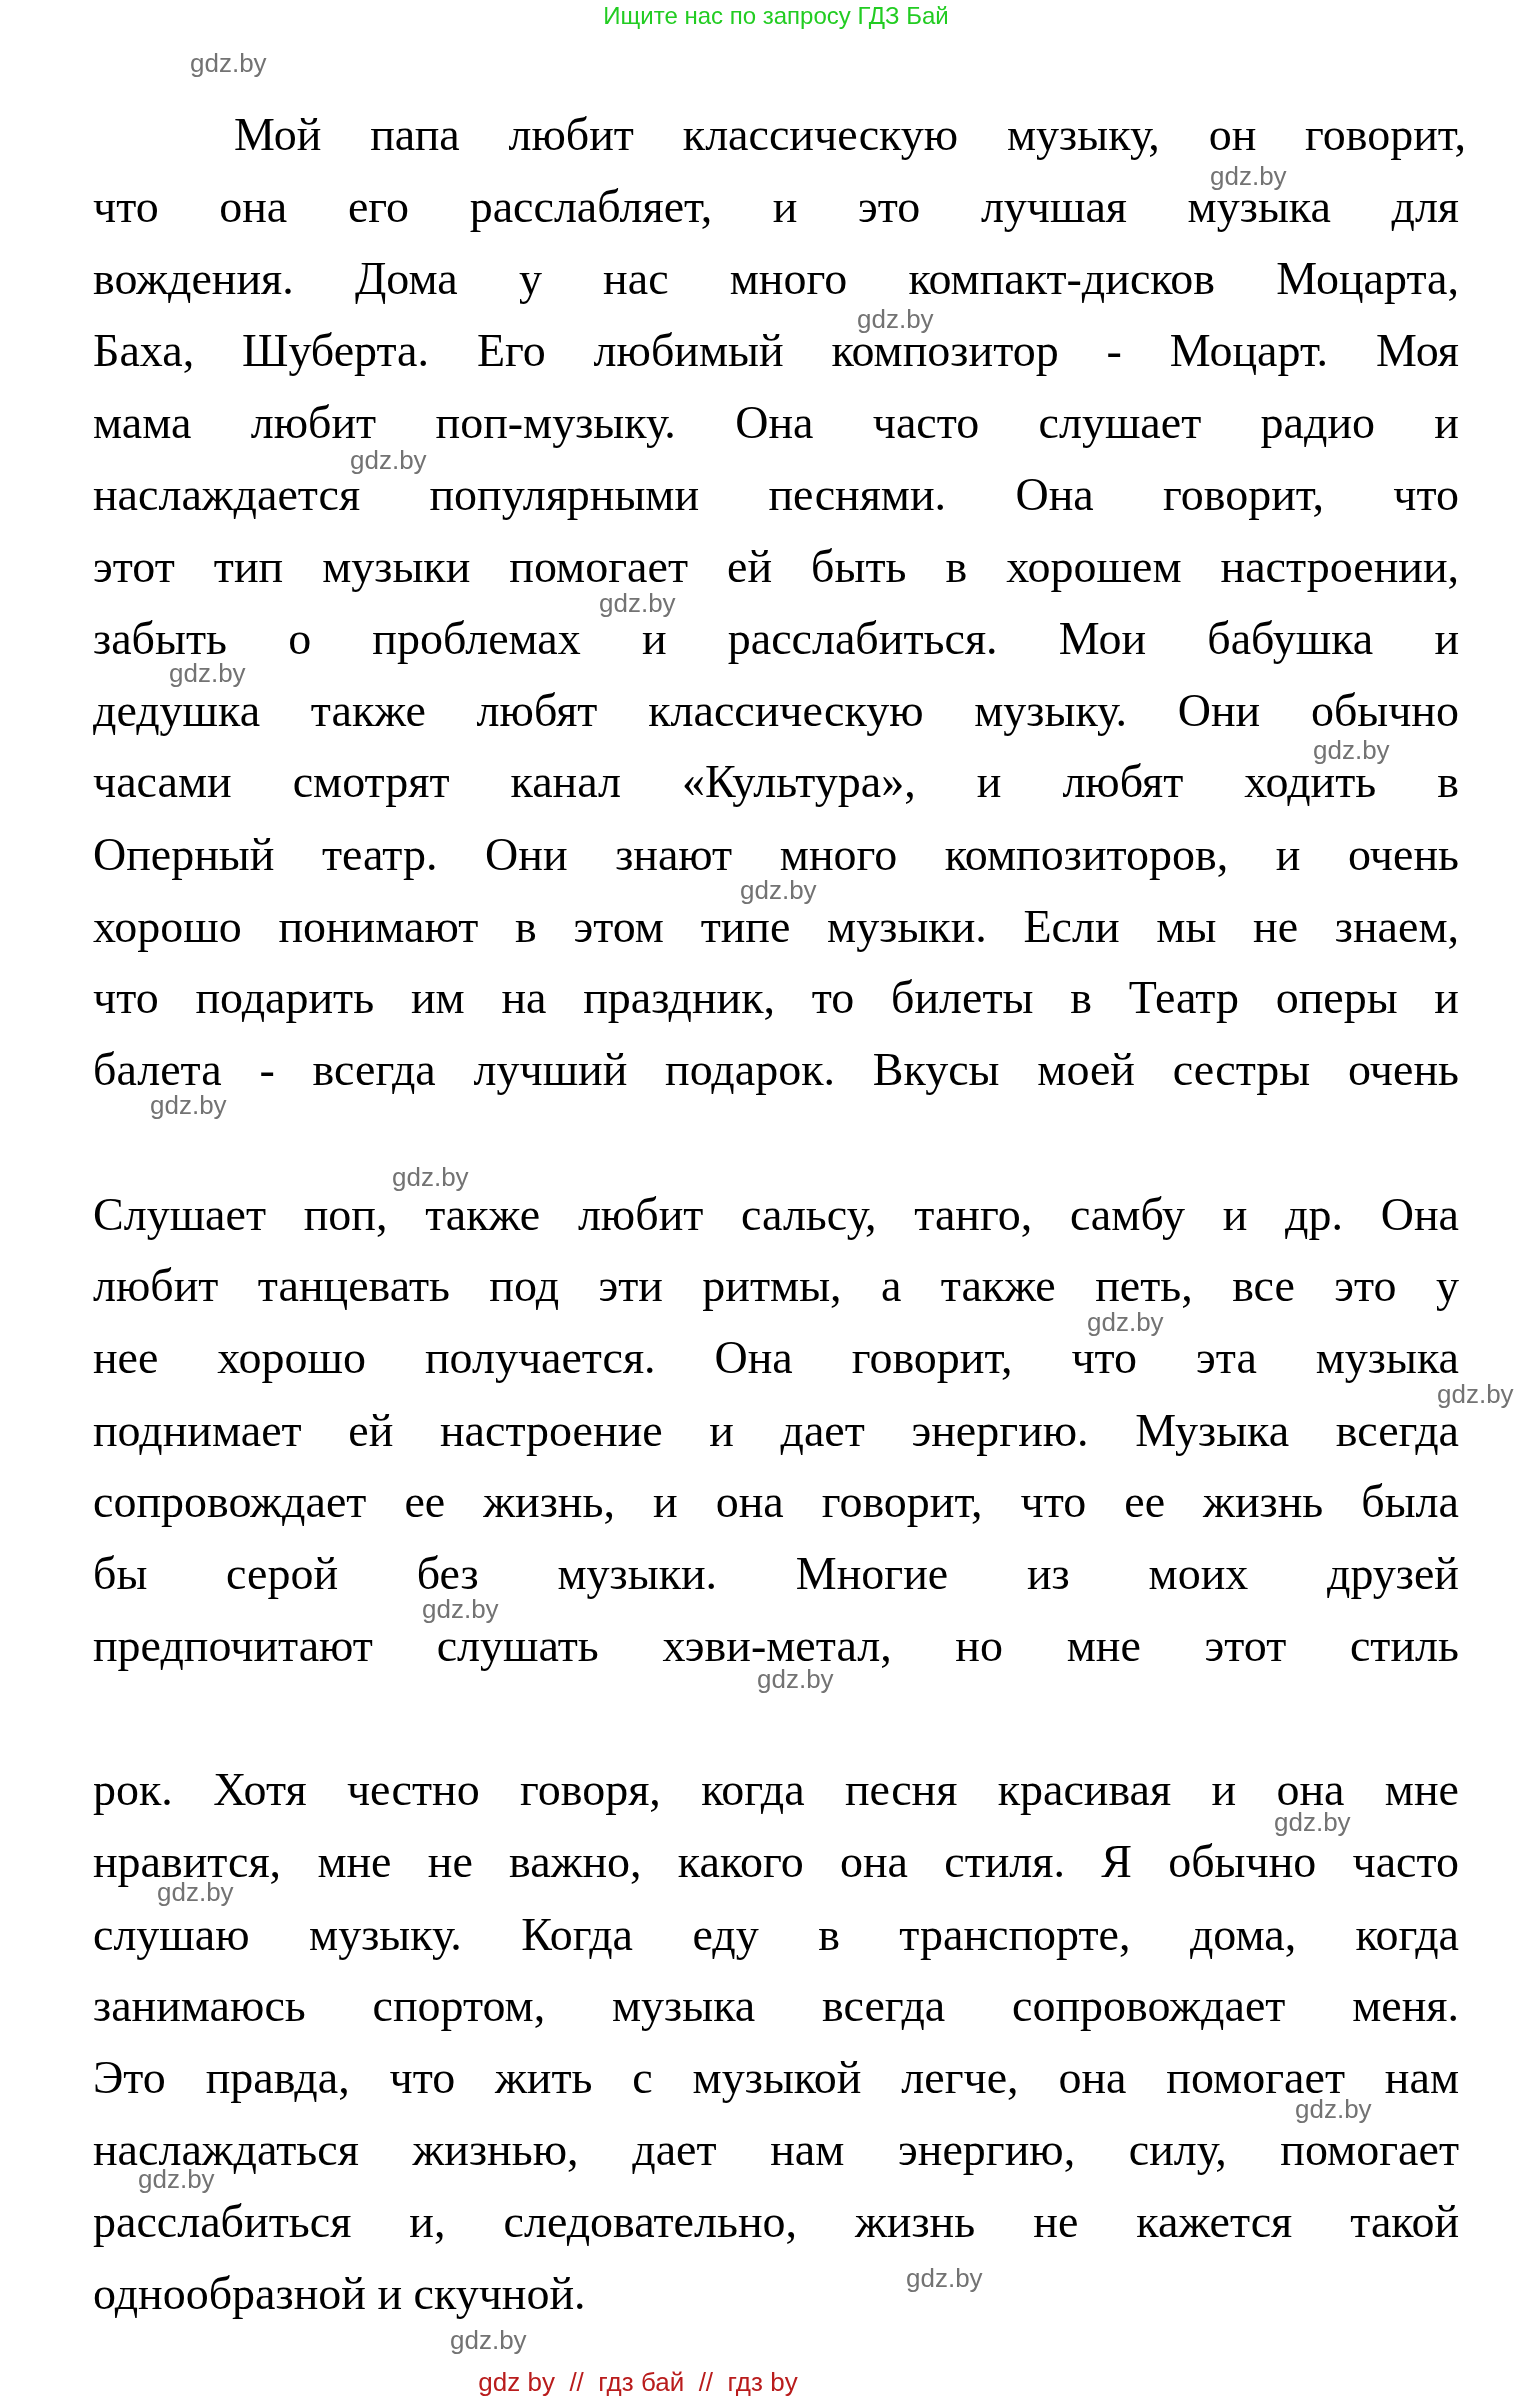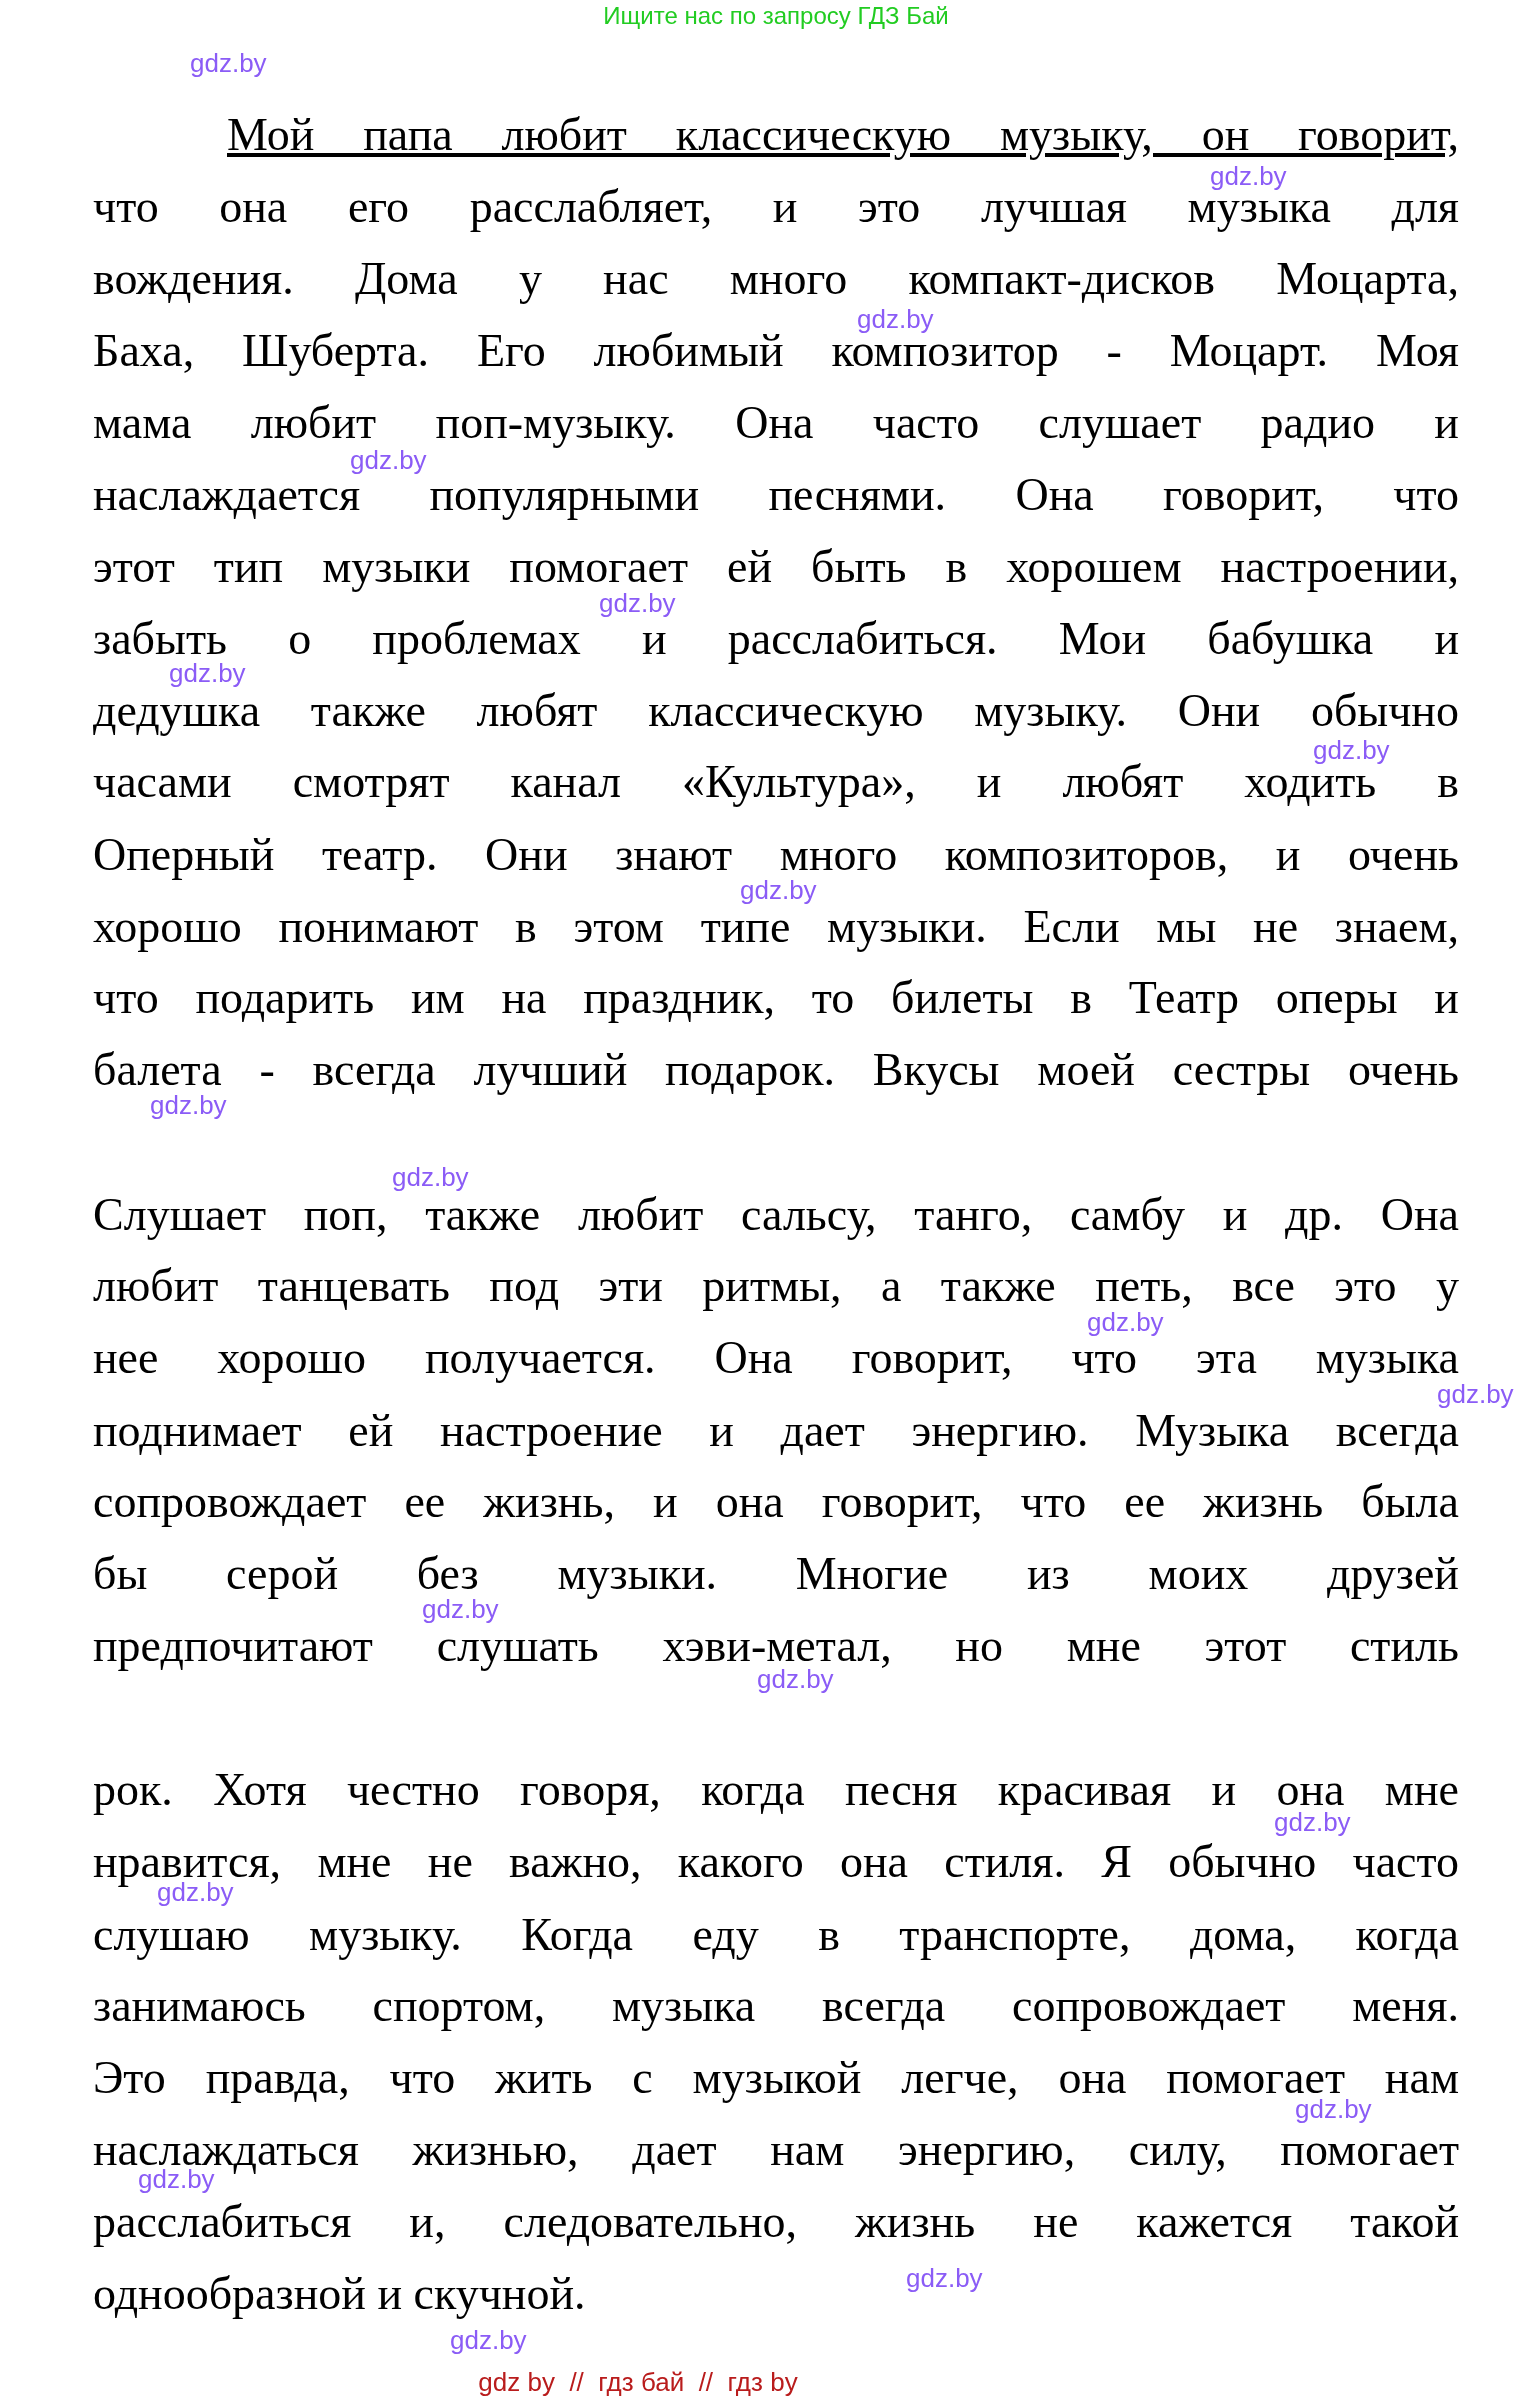--- a/index.html
+++ b/index.html
@@ -9,25 +9,25 @@
     text-align: center; font-family: "Liberation Sans", sans-serif;
     font-size: 24px; line-height: 31.5px; color: #22cc22;
   }
   .page { position: absolute; left: 0; top: 0; width: 1536px; height: 2401px; }
   .line {
     position: absolute; left: 93px; width: 1366px;
     font-family: "Liberation Serif", serif; font-size: 46px; line-height: 46px;
     color: #000000; white-space: nowrap;
     text-align: justify; text-align-last: justify;
   }
-  .line.indent { left: 227px; width: 1232px; text-decoration: underline; }
+  .line.indent { left: 234px; width: 1232px; }
   .line.last { text-align: left; text-align-last: left; }
   .wm {
     position: absolute; font-family: "Liberation Sans", sans-serif;
-    font-size: 26px; line-height: 31.5px; color: #8b5cf6; white-space: nowrap;
+    font-size: 26px; line-height: 31.5px; color: #737373; white-space: nowrap;
   }
   .footer {
     position: absolute; left: 0; width: 1276px; top: 2367px; height: 31.5px;
     text-align: center; font-family: "Liberation Sans", sans-serif;
     font-size: 26px; line-height: 31.5px; color: #b91c1c; white-space: pre;
   }
 </style>
 </head>
 <body>
 

